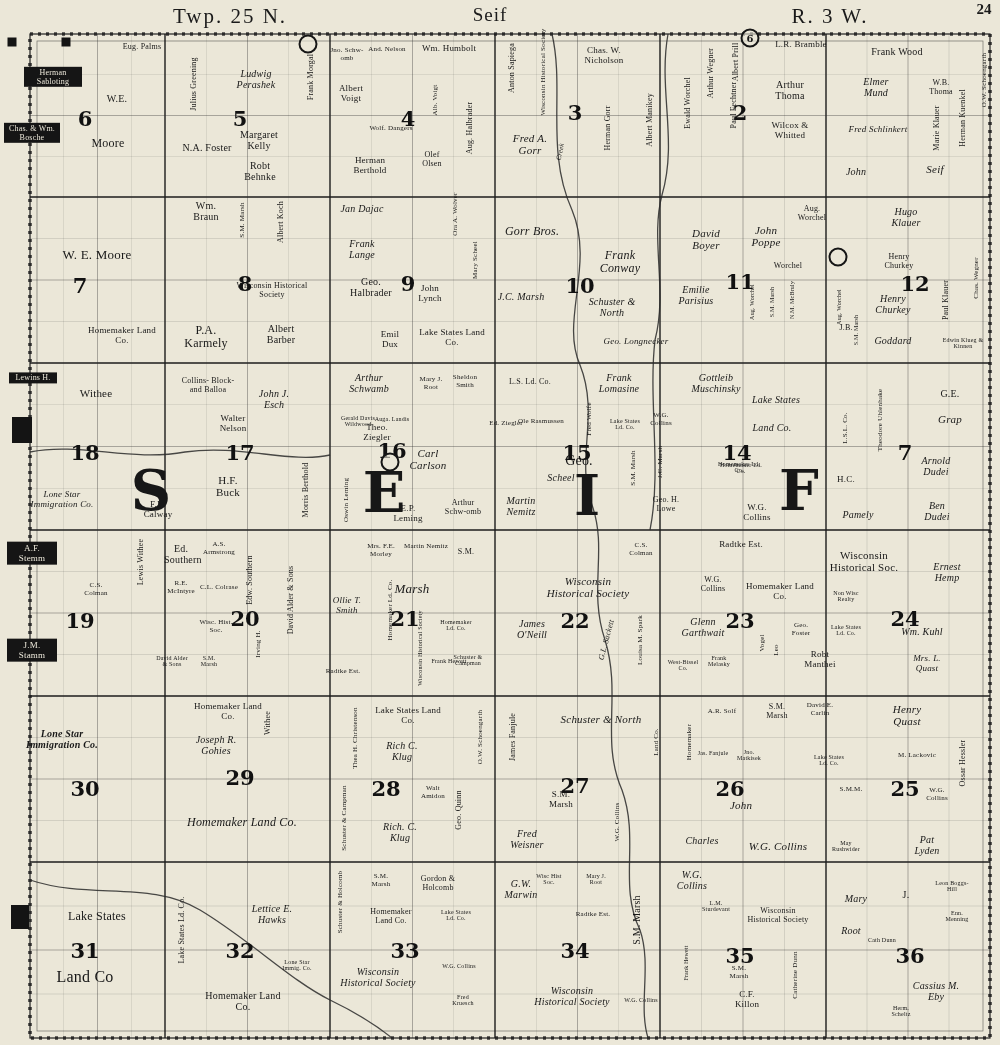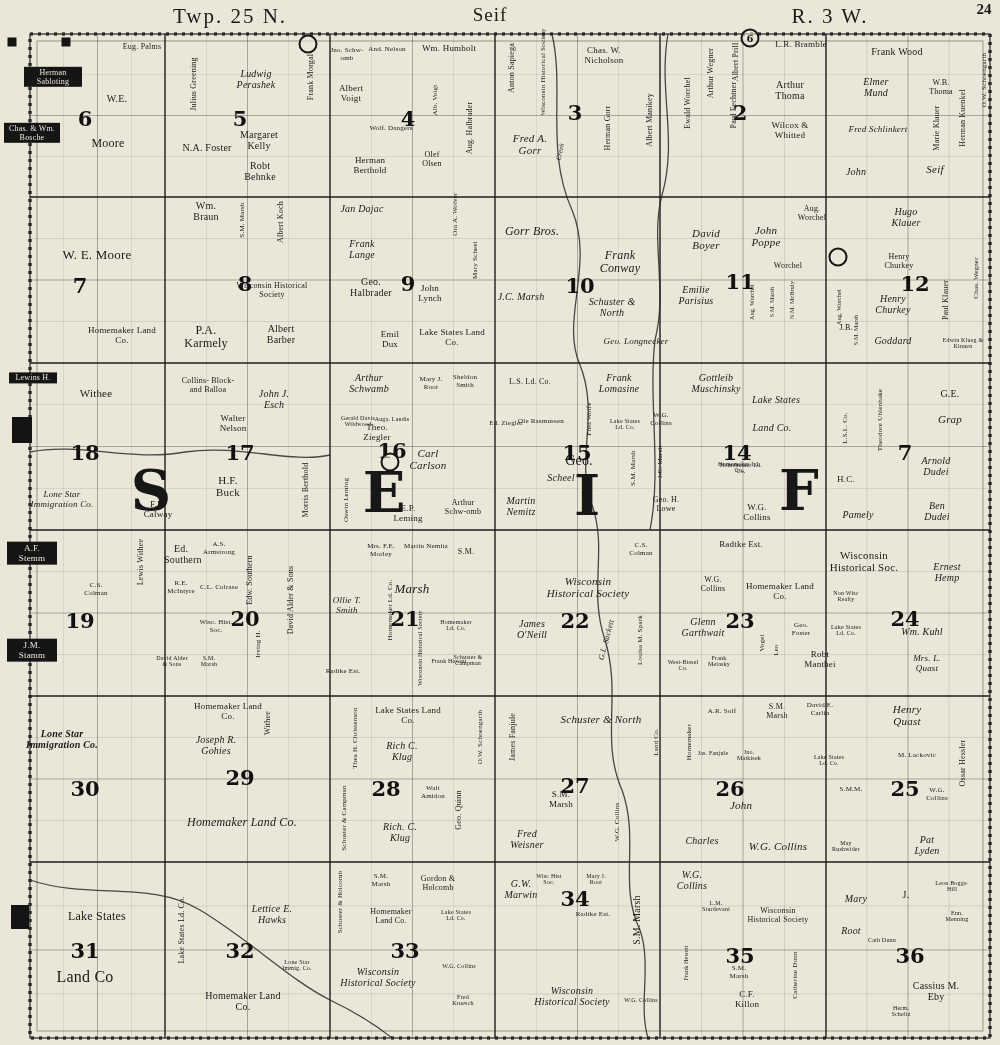--- a/index.html
+++ b/index.html
@@ -336,21 +336,21 @@
       <div class="parcel" style="font-size: 7px; width: 32px; white-space: normal; left: 739px; top: 973px; transform: translate(-50%, -50%);">S.M. Marsh</div>
       <div class="parcel" style="font-size: 6px; white-space: nowrap; left: 686px; top: 963px; transform: translate(-50%, -50%) rotate(-90deg);">Frank Hewett</div>
       <div class="parcel" style="font-size: 9px; width: 38px; white-space: normal; left: 747px; top: 1000px; transform: translate(-50%, -50%);">C.F. Killon</div>
       <div class="parcel" style="font-size: 7px; white-space: nowrap; left: 796px; top: 975px; transform: translate(-50%, -50%) rotate(-90deg);">Catherine Dunn</div>
       <div class="parcel" style="font-size: 10px; white-space: nowrap; font-style: italic; left: 856px; top: 899px; transform: translate(-50%, -50%);">Mary</div>
       <div class="parcel" style="font-size: 10px; white-space: nowrap; font-style: italic; left: 851px; top: 931px; transform: translate(-50%, -50%);">Root</div>
       <div class="parcel" style="font-size: 10px; white-space: nowrap; left: 906px; top: 895px; transform: translate(-50%, -50%);">J.</div>
       <div class="parcel" style="font-size: 6px; width: 28px; white-space: normal; left: 882px; top: 940px; transform: translate(-50%, -50%);">Cath Dunn</div>
       <div class="parcel" style="font-size: 6px; width: 34px; white-space: normal; left: 952px; top: 886px; transform: translate(-50%, -50%);">Leon Boggs-Hill</div>
       <div class="parcel" style="font-size: 6px; width: 34px; white-space: normal; left: 957px; top: 916px; transform: translate(-50%, -50%);">Enn. Menning</div>
-      <div class="parcel" style="font-size: 10px; width: 60px; white-space: normal; left: 936px; top: 992px; transform: translate(-50%, -50%);">Cassius M. Eby</div>
+      <div class="parcel" style="font-size: 10px; width: 60px; white-space: normal; font-style: italic; left: 936px; top: 992px; transform: translate(-50%, -50%);">Cassius M. Eby</div>
       <div class="parcel" style="font-size: 6px; width: 36px; white-space: normal; left: 901px; top: 1011px; transform: translate(-50%, -50%);">Herm. Scheltz</div>
       <div class="secnum" style="left: 85px; top: 118px; transform: translate(-50%, -50%);">6</div>
       <div class="secnum" style="left: 240px; top: 118px; transform: translate(-50%, -50%);">5</div>
       <div class="secnum" style="left: 408px; top: 118px; transform: translate(-50%, -50%);">4</div>
       <div class="secnum" style="left: 575px; top: 112px; transform: translate(-50%, -50%);">3</div>
       <div class="secnum" style="left: 740px; top: 112px; transform: translate(-50%, -50%);">2</div>
       <div class="secnum" style="left: 80px; top: 285px; transform: translate(-50%, -50%);">7</div>
       <div class="secnum" style="left: 245px; top: 283px; transform: translate(-50%, -50%);">8</div>
       <div class="secnum" style="left: 408px; top: 283px; transform: translate(-50%, -50%);">9</div>
       <div class="secnum" style="left: 580px; top: 285px; transform: translate(-50%, -50%);">10</div>
@@ -370,21 +370,21 @@
       <div class="secnum" style="left: 905px; top: 618px; transform: translate(-50%, -50%);">24</div>
       <div class="secnum" style="left: 85px; top: 788px; transform: translate(-50%, -50%);">30</div>
       <div class="secnum" style="left: 240px; top: 777px; transform: translate(-50%, -50%);">29</div>
       <div class="secnum" style="left: 377px; top: 788px; transform: translate(-50%, -50%); margin-left: 9px;">28</div>
       <div class="secnum" style="left: 575px; top: 785px; transform: translate(-50%, -50%);">27</div>
       <div class="secnum" style="left: 730px; top: 788px; transform: translate(-50%, -50%);">26</div>
       <div class="secnum" style="left: 905px; top: 788px; transform: translate(-50%, -50%);">25</div>
       <div class="secnum" style="left: 85px; top: 950px; transform: translate(-50%, -50%);">31</div>
       <div class="secnum" style="left: 240px; top: 950px; transform: translate(-50%, -50%);">32</div>
       <div class="secnum" style="left: 405px; top: 950px; transform: translate(-50%, -50%);">33</div>
-      <div class="secnum" style="left: 575px; top: 898px; transform: translate(-50%, -50%);">34</div>
+      <div class="secnum" style="left: 575px; top: 950px; transform: translate(-50%, -50%);">34</div>
       <div class="secnum" style="left: 740px; top: 955px; transform: translate(-50%, -50%);">35</div>
       <div class="secnum" style="left: 910px; top: 955px; transform: translate(-50%, -50%);">36</div>
       <div class="bigletter" style="left: 152px; top: 490px; transform: translate(-50%, -50%);">S</div>
       <div class="bigletter" style="left: 385px; top: 492px; transform: translate(-50%, -50%);">E</div>
       <div class="bigletter" style="left: 588px; top: 495px; transform: translate(-50%, -50%);">I</div>
       <div class="bigletter" style="left: 800px; top: 490px; transform: translate(-50%, -50%);">F</div>
       <div class="rmarker" style="left: 750px; top: 38px; transform: translate(-50%, -50%);">6</div>
       <div class="rmarker" style="left: 308px; top: 44px; transform: translate(-50%, -50%);"></div>
       <div class="rmarker" style="left: 838px; top: 257px; transform: translate(-50%, -50%);"></div>
       <div class="rmarker" style="left: 390px; top: 462px; transform: translate(-50%, -50%);"></div>

